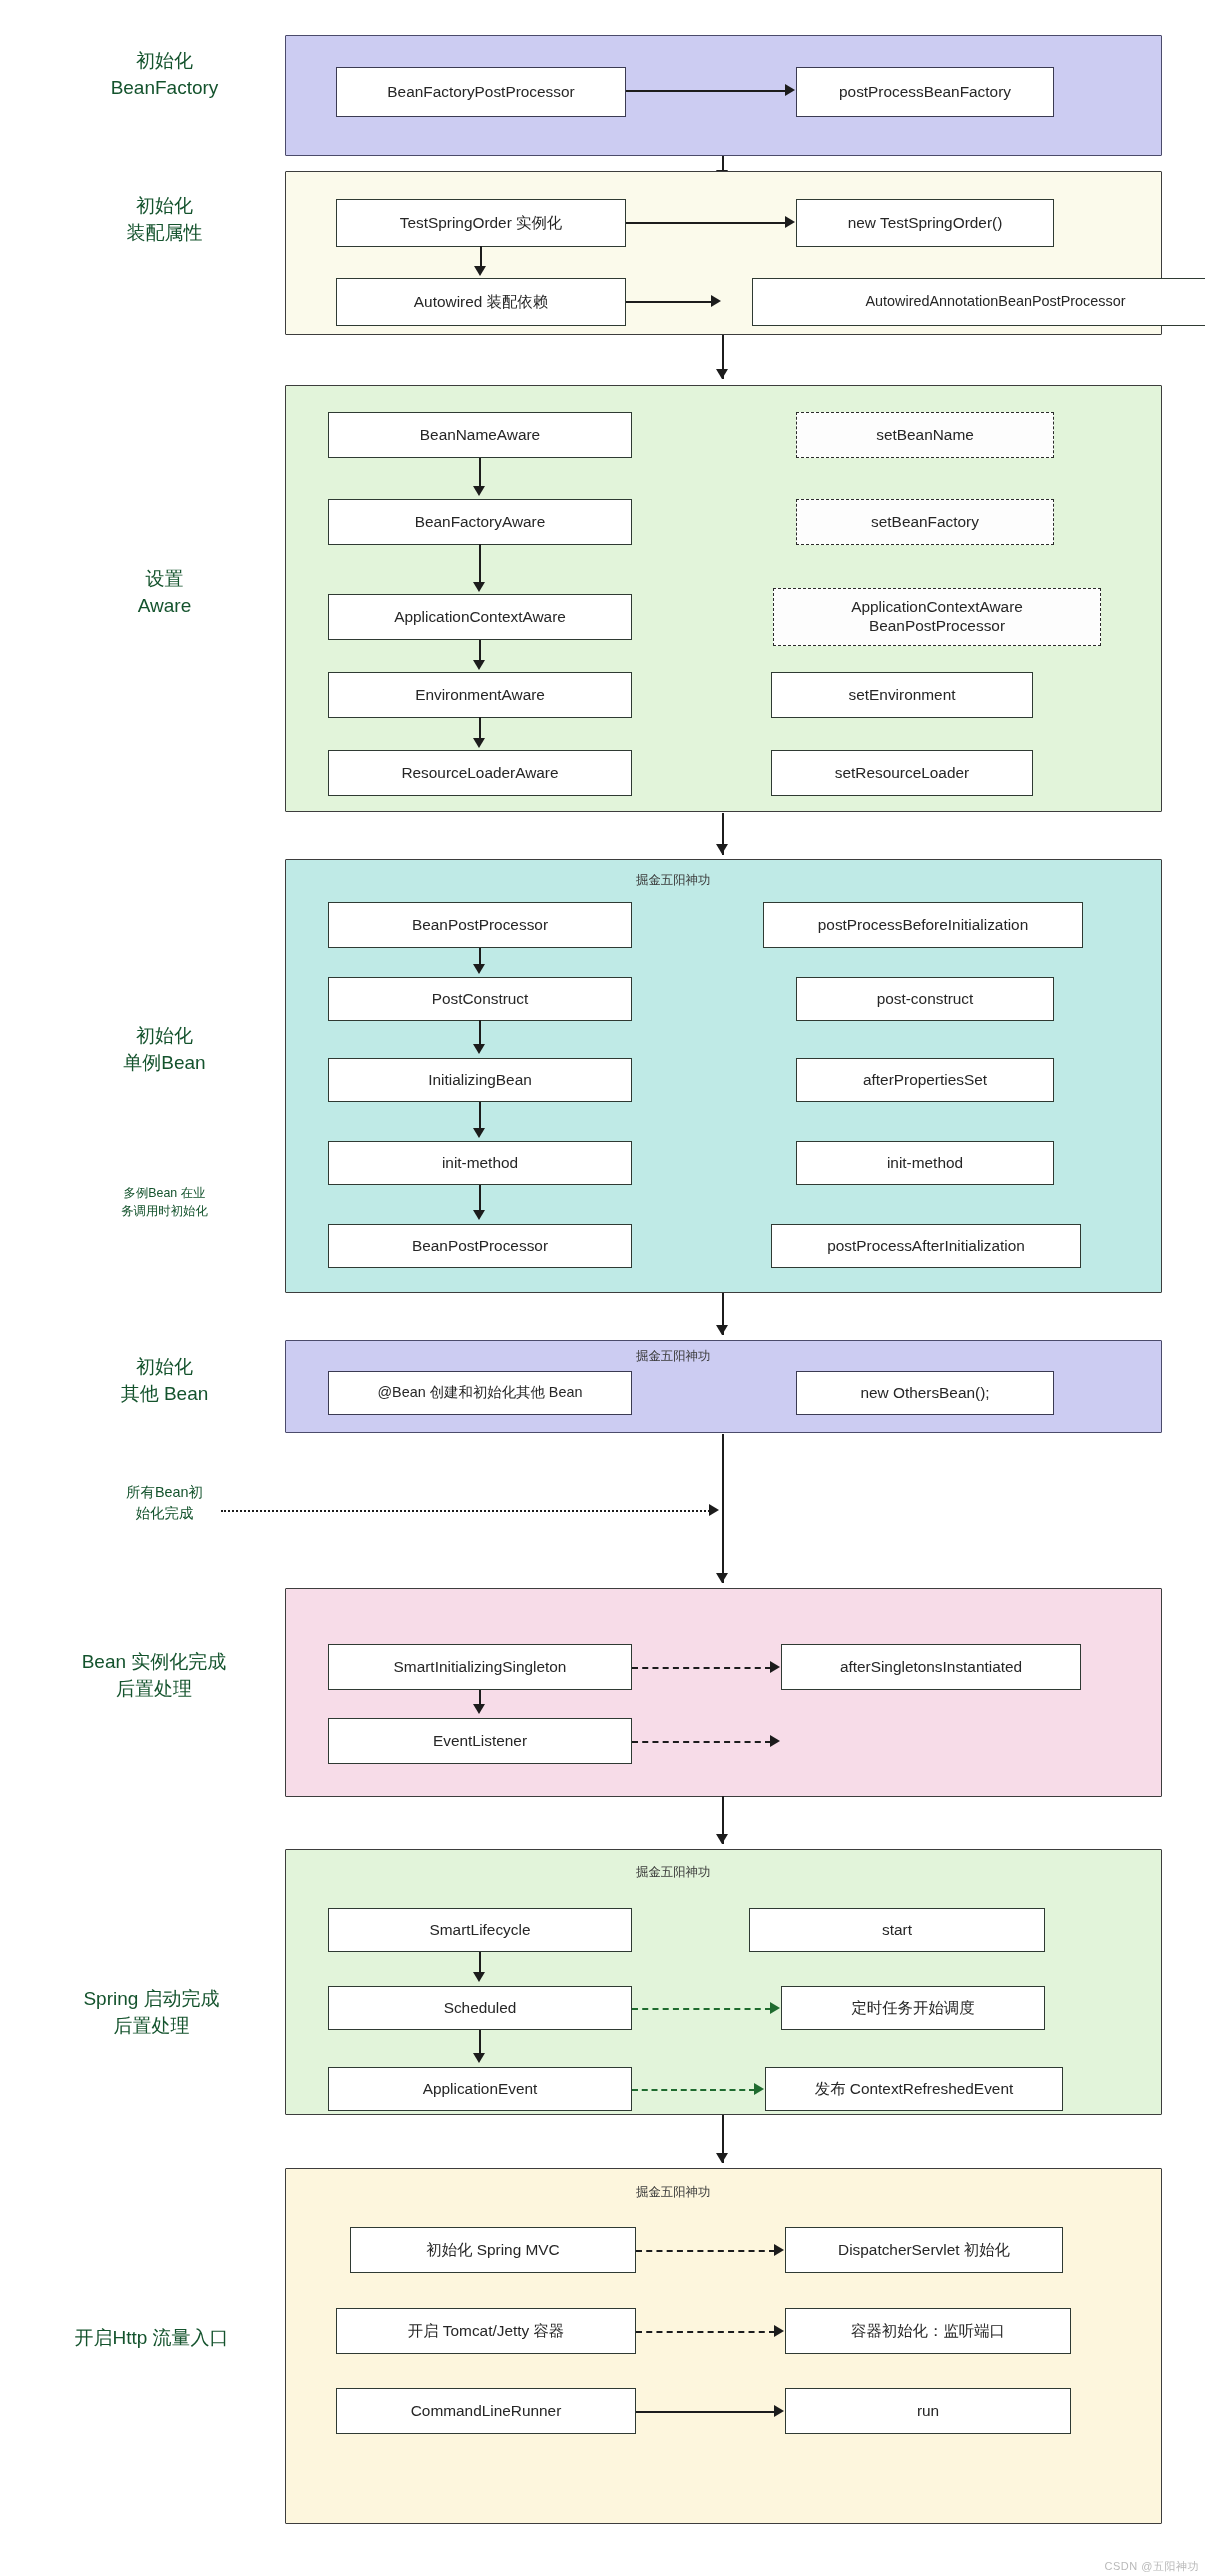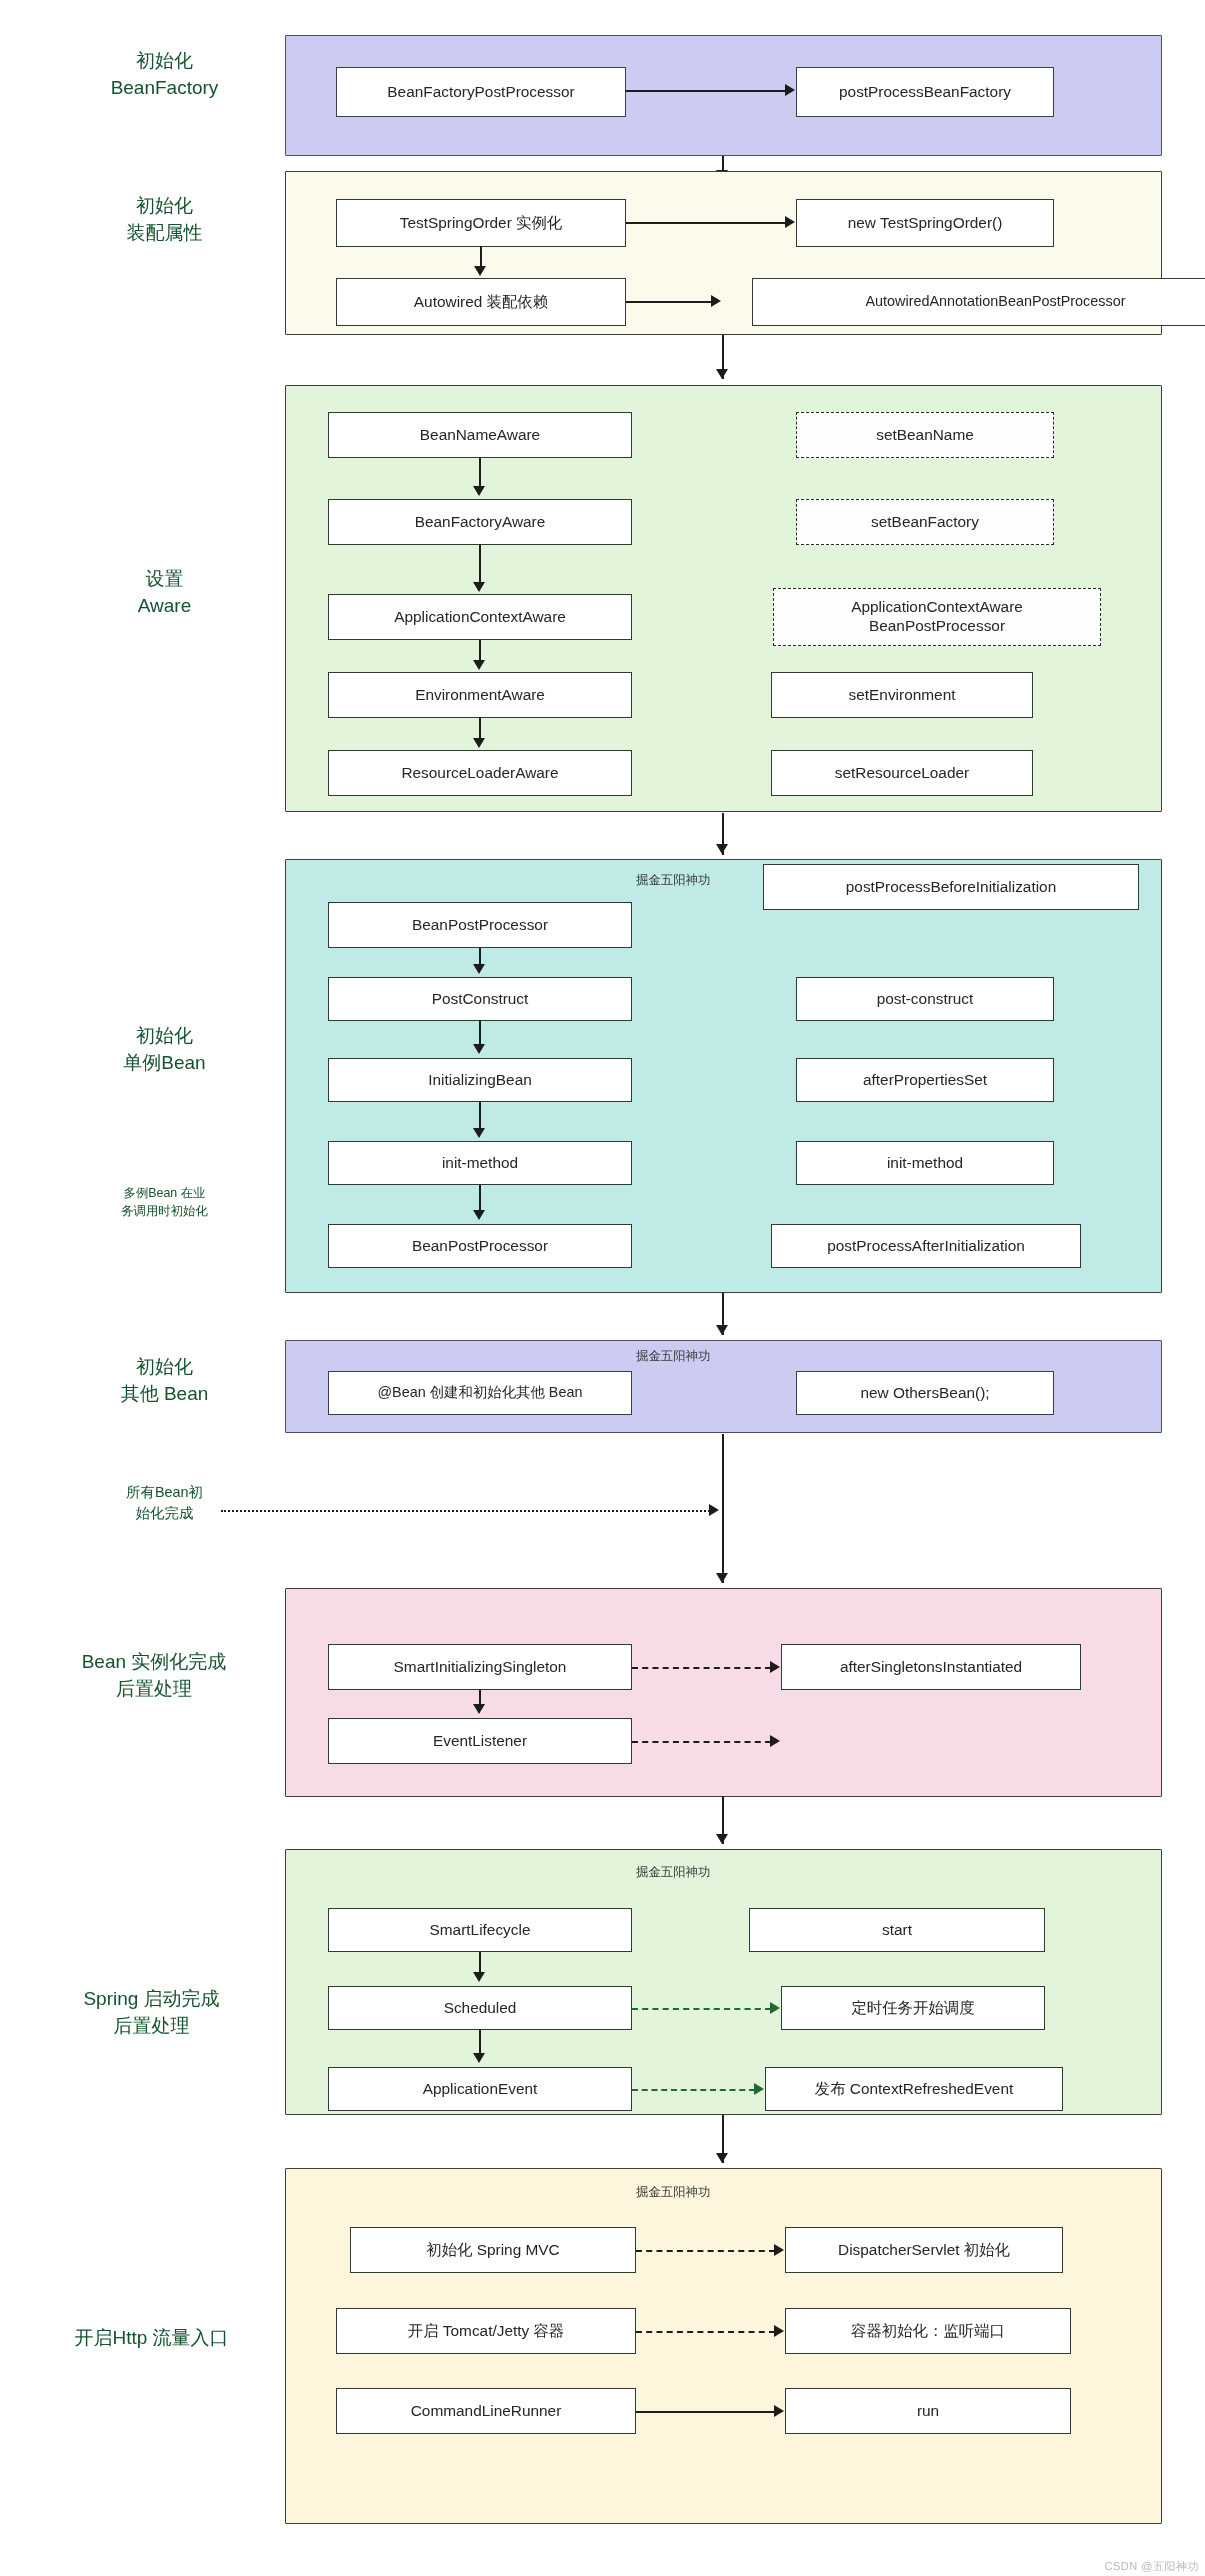--- a/index.html
+++ b/index.html
@@ -193,21 +193,21 @@
   <div class="stage-sub" style="left:60px;top:1185px;width:209px;">多例Bean 在业
 务调用时初始化</div>
   <div class="band-note" style="left:636px;top:872px;">掘金五阳神功</div>
 
   <div class="node" style="left:328px;top:902px;width:304px;height:46px;">BeanPostProcessor</div>
   <div class="node" style="left:328px;top:977px;width:304px;height:44px;">PostConstruct</div>
   <div class="node" style="left:328px;top:1058px;width:304px;height:44px;">InitializingBean</div>
   <div class="node" style="left:328px;top:1141px;width:304px;height:44px;">init-method</div>
   <div class="node" style="left:328px;top:1224px;width:304px;height:44px;">BeanPostProcessor</div>
 
-  <div class="node" style="left:763px;top:864px;width:376px;height:46px;">postProcessBeforeInitialization</div>
+  <div class="node" style="left:763px;top:902px;width:320px;height:46px;">postProcessBeforeInitialization</div>
   <div class="node" style="left:796px;top:977px;width:258px;height:44px;">post-construct</div>
   <div class="node" style="left:796px;top:1058px;width:258px;height:44px;">afterPropertiesSet</div>
   <div class="node" style="left:796px;top:1141px;width:258px;height:44px;">init-method</div>
   <div class="node" style="left:771px;top:1224px;width:310px;height:44px;">postProcessAfterInitialization</div>
 
   <div class="vline" style="left:479px;top:948px;height:16px;"></div>
   <div class="arrow-down" style="left:473px;top:964px;"></div>
   <div class="vline" style="left:479px;top:1020px;height:24px;"></div>
   <div class="arrow-down" style="left:473px;top:1044px;"></div>
   <div class="vline" style="left:479px;top:1102px;height:26px;"></div>

